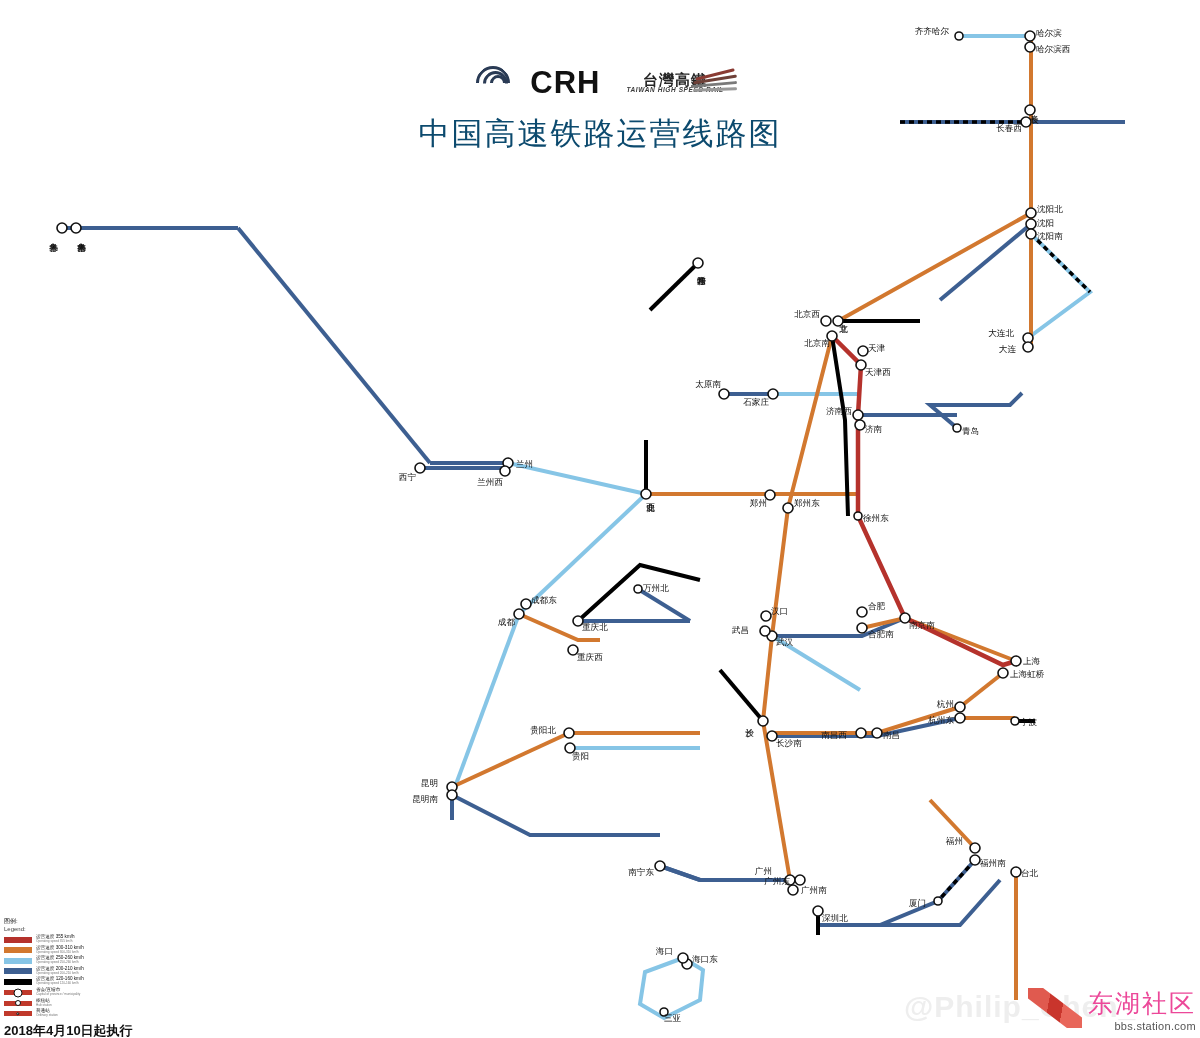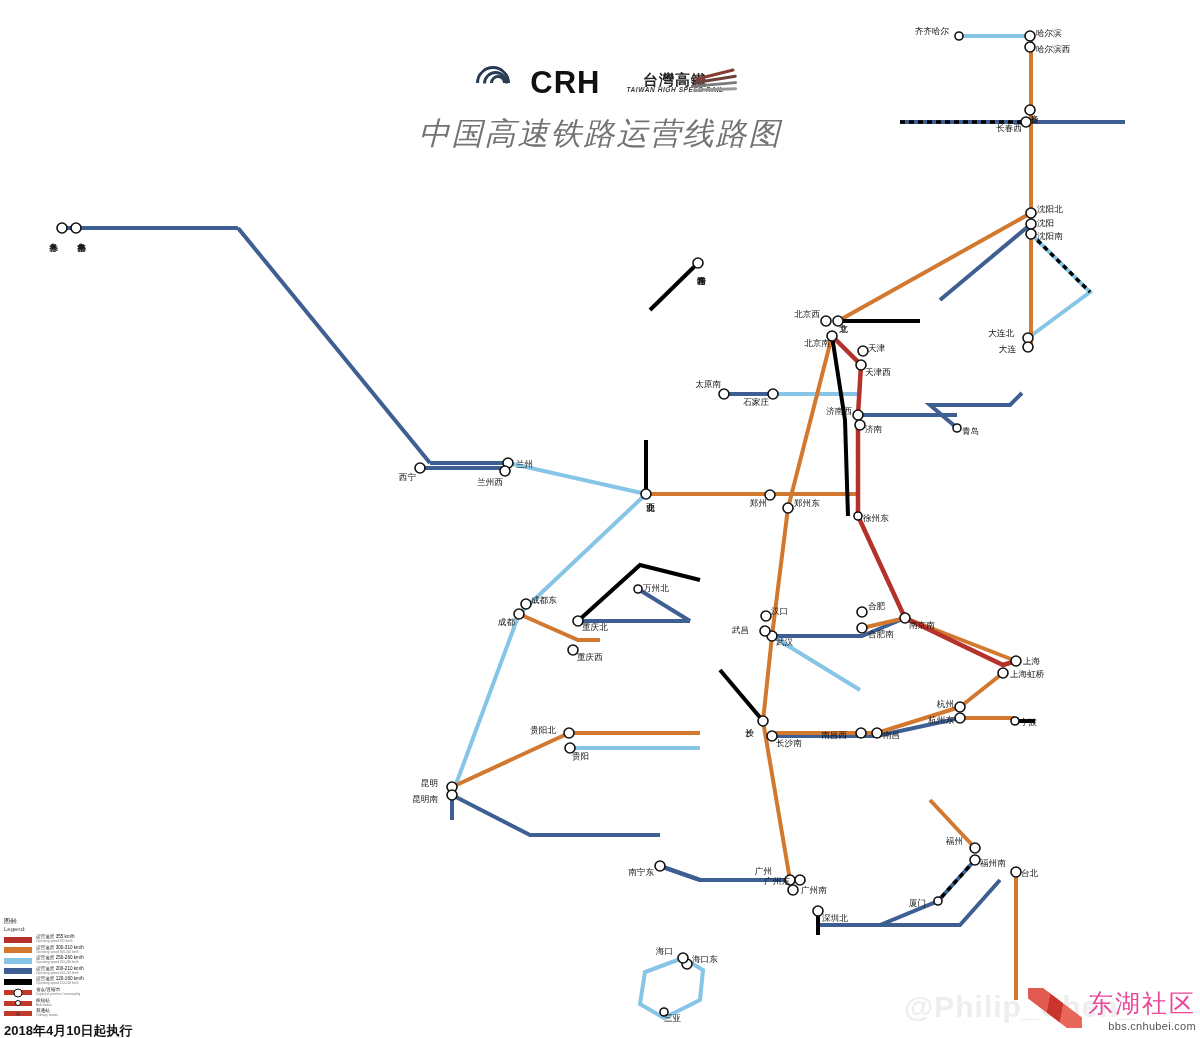--- a/index.html
+++ b/index.html
@@ -24,21 +24,21 @@
   }
   .crh-swoosh i:nth-child(1){ width:34px;height:34px; left:0; top:0;}
   .crh-swoosh i:nth-child(2){ width:25px;height:25px; left:7px; top:5px;}
   .crh-swoosh i:nth-child(3){ width:16px;height:16px; left:14px; top:9px;}
   .crh-text { font-size:31px; font-weight:bold; letter-spacing:1px; color:#111; }
   .thsr-logo { text-align:center; line-height:1; }
   .thsr-rays { height:20px; position:relative; width:66px; margin:0 auto 1px; }
   .thsr-rays span { position:absolute; height:2.5px; border-radius:2px; }
   .thsr-cn { font-size:15px; font-weight:bold; color:#262626; letter-spacing:1px; }
   .thsr-en { font-size:6.5px; font-weight:bold; color:#3a3a3a; letter-spacing:.6px; font-style:italic; }
-  .title-cn { font-size:31px; color:#737373; margin-top:7px; letter-spacing:2px; font-weight:500;font-style:italic;}
+  .title-cn { font-size:31px; color:#0c4a6e; margin-top:7px; letter-spacing:2px; font-weight:500;}
   .title-en { font-size:13px; color:#2b2b2b; margin-top:2px; }
 
   
   .legend { position:absolute; left:4px; top:918px; width:180px; }
   .legend-title { font-size:6px; color:#111; line-height:1.25; }
   .legend-title .en { color:#444; }
   .legend-rows { margin-top:2px; }
   .legend-row { display:flex; align-items:center; height:9px; margin-bottom:1.5px; }
   .legend-swatch { width:28px; height:6px; flex:0 0 28px; margin-right:4px; }
   .legend-lbl { font-size:4.6px; color:#111; line-height:1.05; white-space:nowrap; }
@@ -521,17 +521,17 @@
       </div>
     <div class="date-line">2018年4月10日起执行</div>
 
   </div>
 
   <div class="wm">
     <div class="wm-weibo">@Philip_Chen_</div>
     <div class="wm-n"></div>
     <div class="wm-donghu">
       <div class="wm-dh-cn">东湖社区</div>
-      <div class="wm-dh-url">bbs.cnhubei.com</div>
+      <div class="wm-dh-url">bbs.station.com</div>
     </div>
   </div>
 
 </div>
 
 </body></html>

